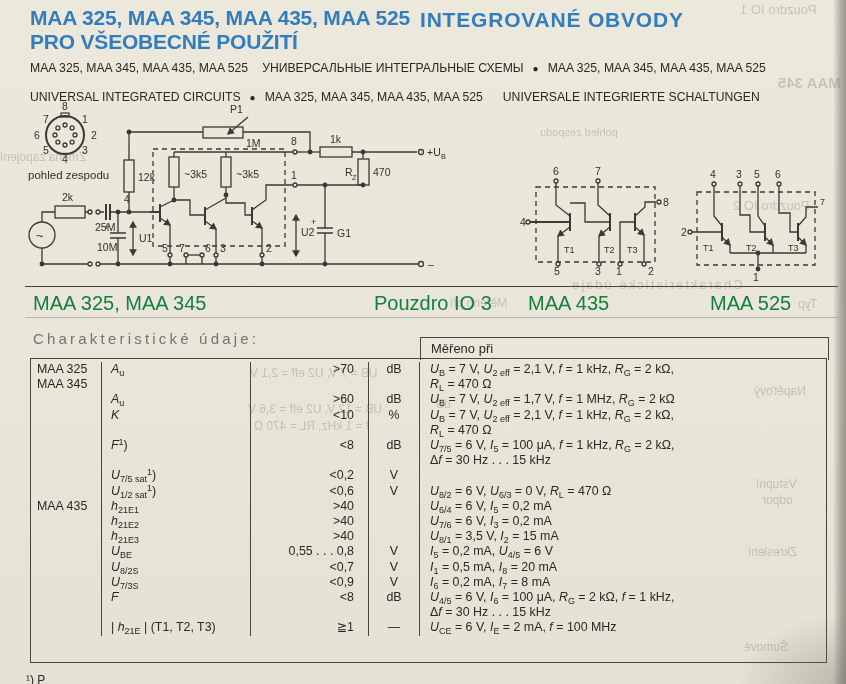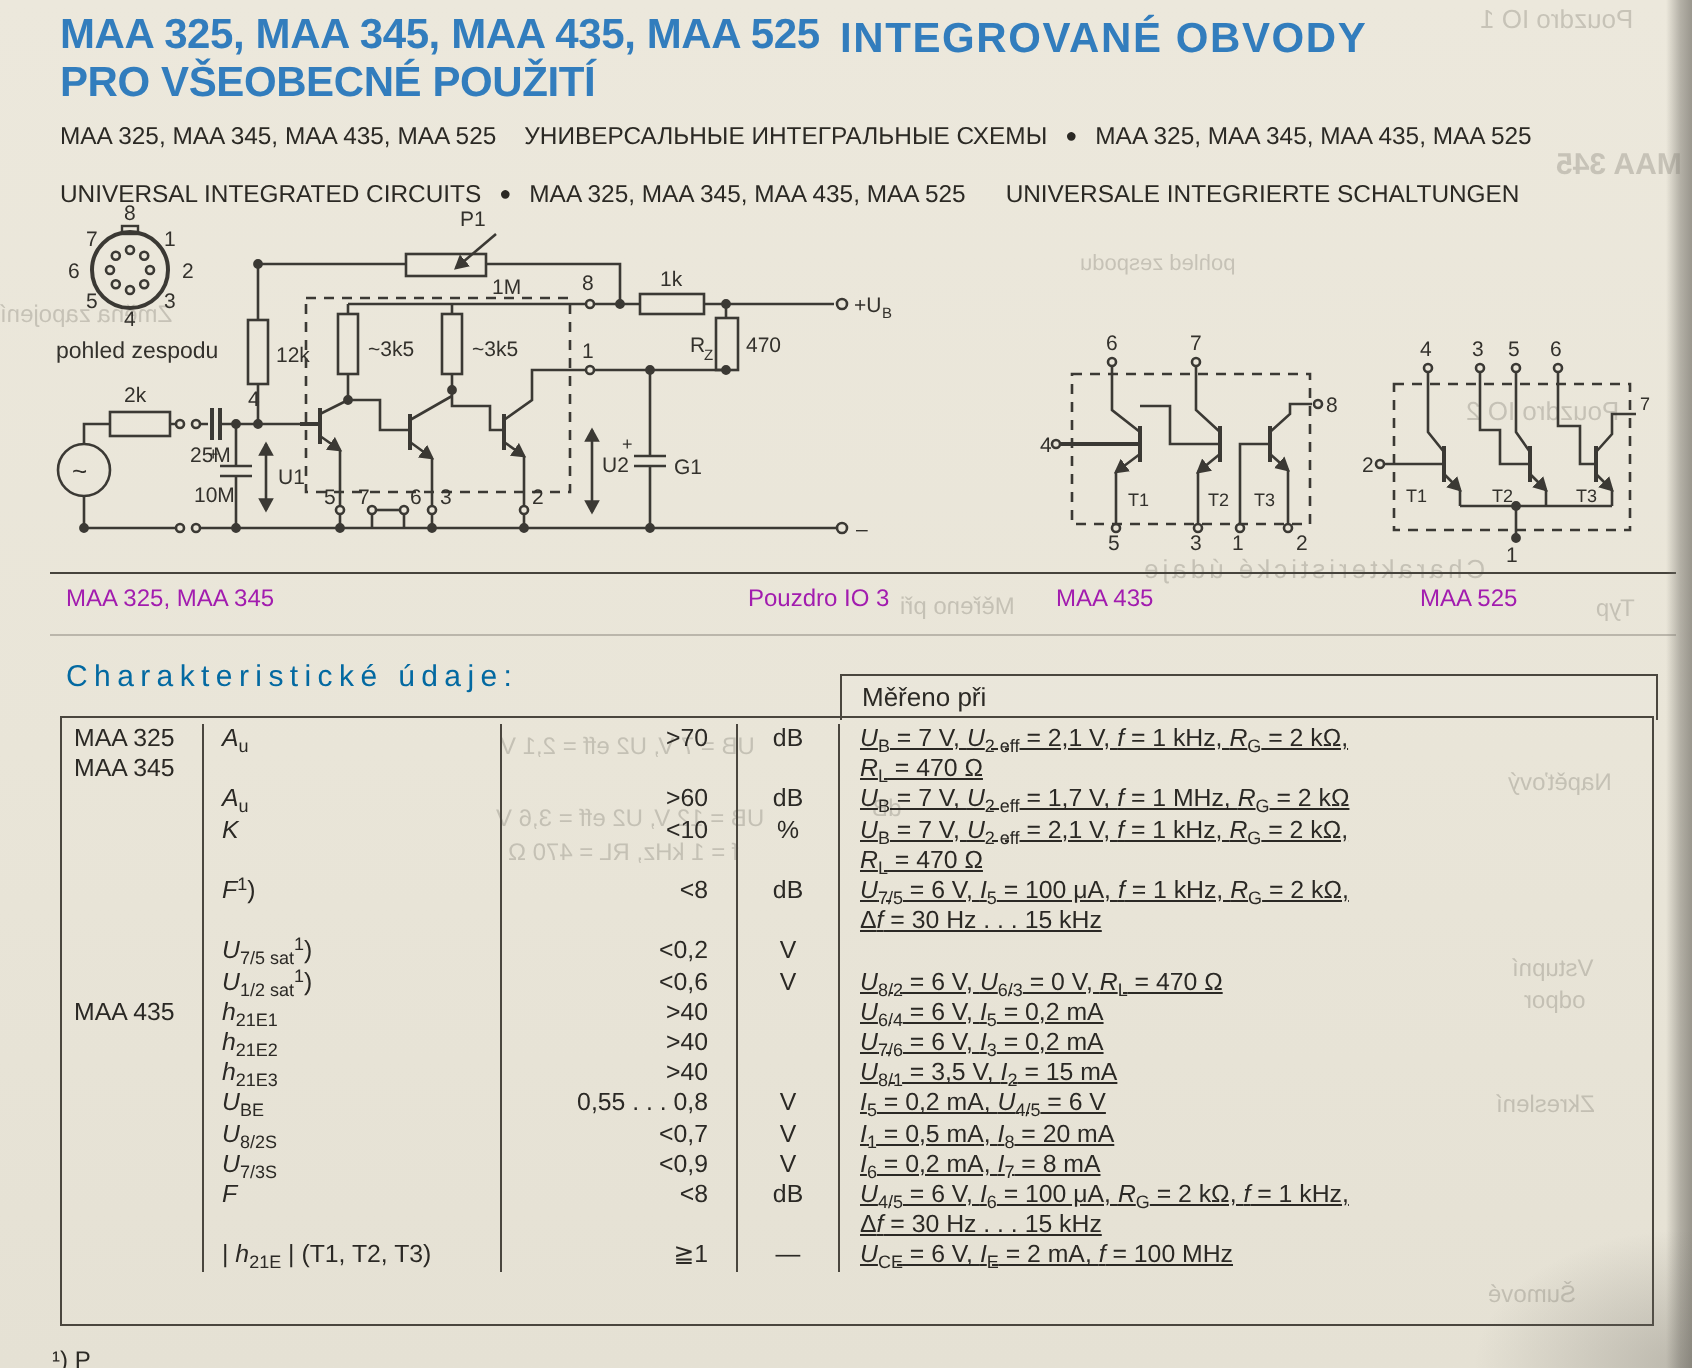--- a/index.html
+++ b/index.html
@@ -16,36 +16,36 @@
   .subtitle .gap{display:inline-block;width:14px;}
   .subtitle .gapL{display:inline-block;width:20px;}
   .bullet{font-size:10px;margin:0 9px;}
   
   svg text{font-family:"Liberation Sans",sans-serif;fill:#33312c;font-size:10.5px;}
   svg .sm{font-size:9px;}
   svg .sub{font-size:7.5px;}
   
   .rule{border-top:1.6px solid #46433c;}
   .rule-faint{border-top:1px solid rgba(110,106,96,.38);}
-  .band-label{font-size:12px;color:#a21caf;white-space:nowrap;}
-  .char-heading{font-size:15px;letter-spacing:3.2px;color:#0369a1;white-space:nowrap;}
+  .band-label{font-size:20px;color:#15803d;white-space:nowrap;}
+  .char-heading{font-size:15px;letter-spacing:3.2px;color:#737373;white-space:nowrap;}
   
   .tbl{left:30px;top:337px;width:797px;height:326px;}
   .measured-box{position:absolute;left:390px;top:0;width:407px;height:22px;
     border:1.4px solid #4a463e;border-bottom:none;background:rgba(236,232,222,.4);}
   .measured-box .lbl{font-size:13px;padding:3px 0 0 10px;color:#2b2924;}
   .trows{position:absolute;left:0;top:21px;width:797px;height:305px;
     border:1.4px solid #4a463e;box-sizing:border-box;display:flex;flex-direction:column;padding-top:3px;}
   .trow{display:flex;flex:0 0 auto;}
   .cell{box-sizing:border-box;font-size:12.4px;line-height:15.2px;color:#2b2925;}
   .c-type{width:71px;padding-left:6px;border-right:1.4px solid #4a463e;}
   .c-param{width:149px;padding-left:9px;border-right:1.4px solid #4a463e;}
   .c-value{width:118px;text-align:right;padding-right:14px;border-right:1.4px solid #4a463e;}
   .c-unit{width:51px;text-align:center;border-right:1.4px solid #4a463e;}
-  .c-cond{flex:1;padding-left:10px;text-decoration:underline;}
+  .c-cond{flex:1;padding-left:10px;}
   .cell sub{font-size:9px;vertical-align:-3px;line-height:0;}
   .cell sup{font-size:9px;vertical-align:4px;line-height:0;}
   .footnote{font-size:12px;color:#2b2924;}
   
   .ghost{position:absolute;transform:scaleX(-1);color:rgba(112,109,100,.30);white-space:nowrap;}
   .scan-edge{position:absolute;right:0;top:0;bottom:0;width:13px;
     background:linear-gradient(to right,rgba(140,137,128,0),rgba(125,122,114,.5) 55%,rgba(103,100,93,.62));}
   .scan-corner{position:absolute;right:0;bottom:0;width:110px;height:70px;
     background:radial-gradient(ellipse at bottom right,rgba(115,112,104,.38),rgba(115,112,104,0) 70%);}
 </style>

